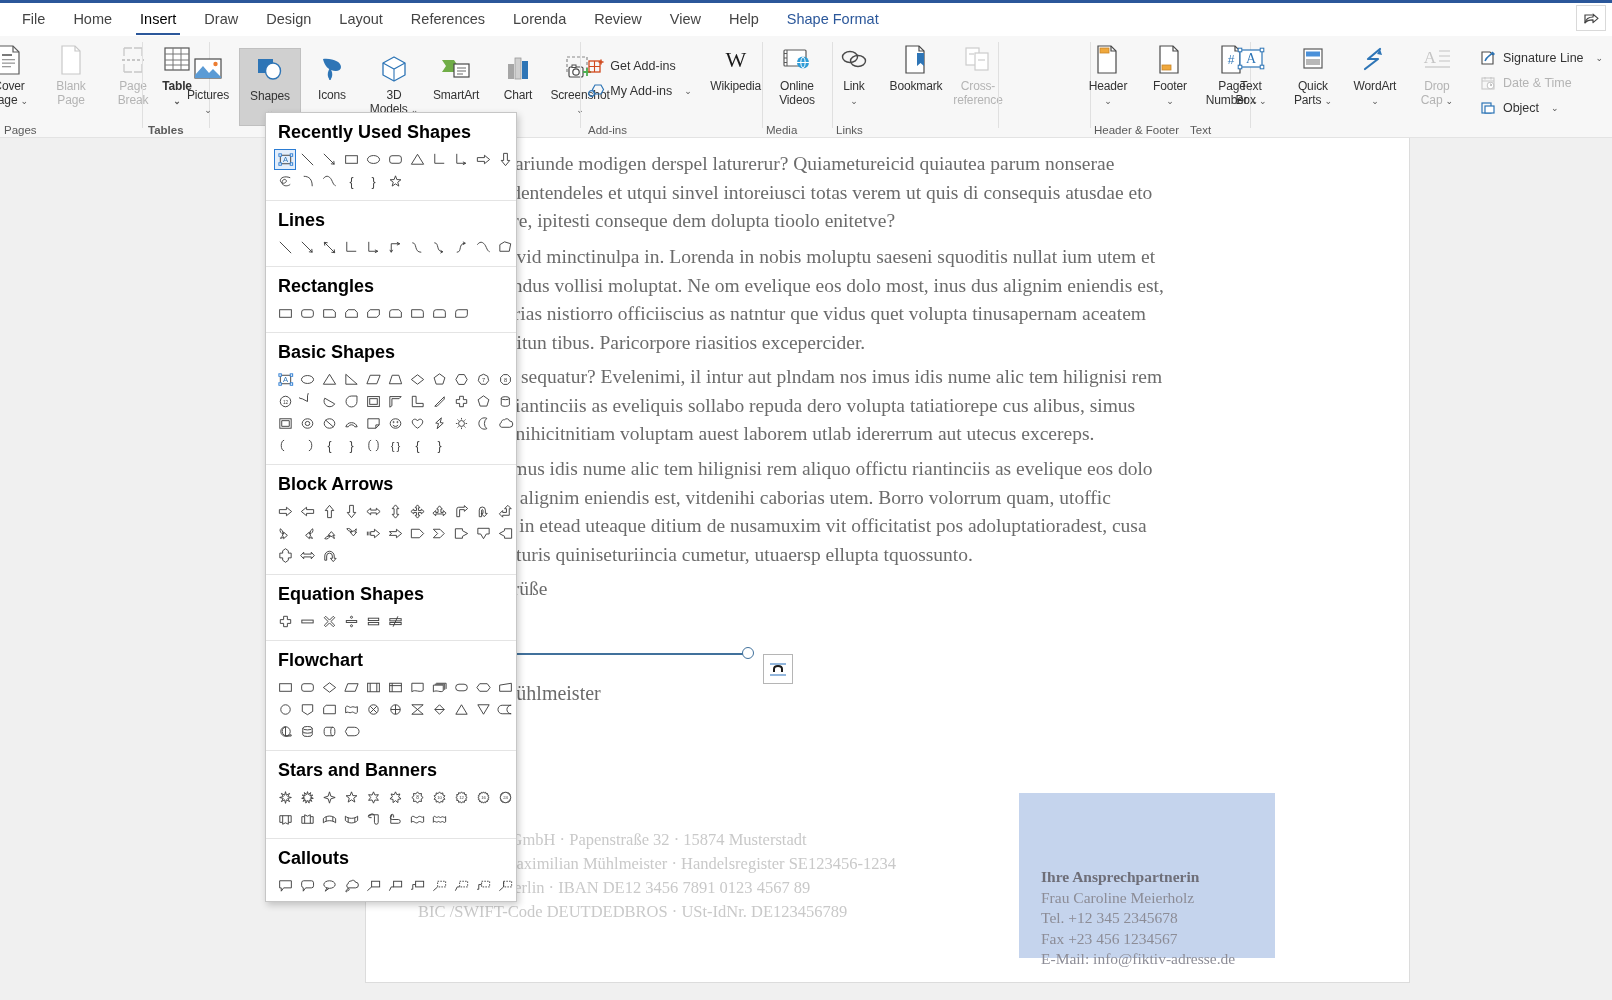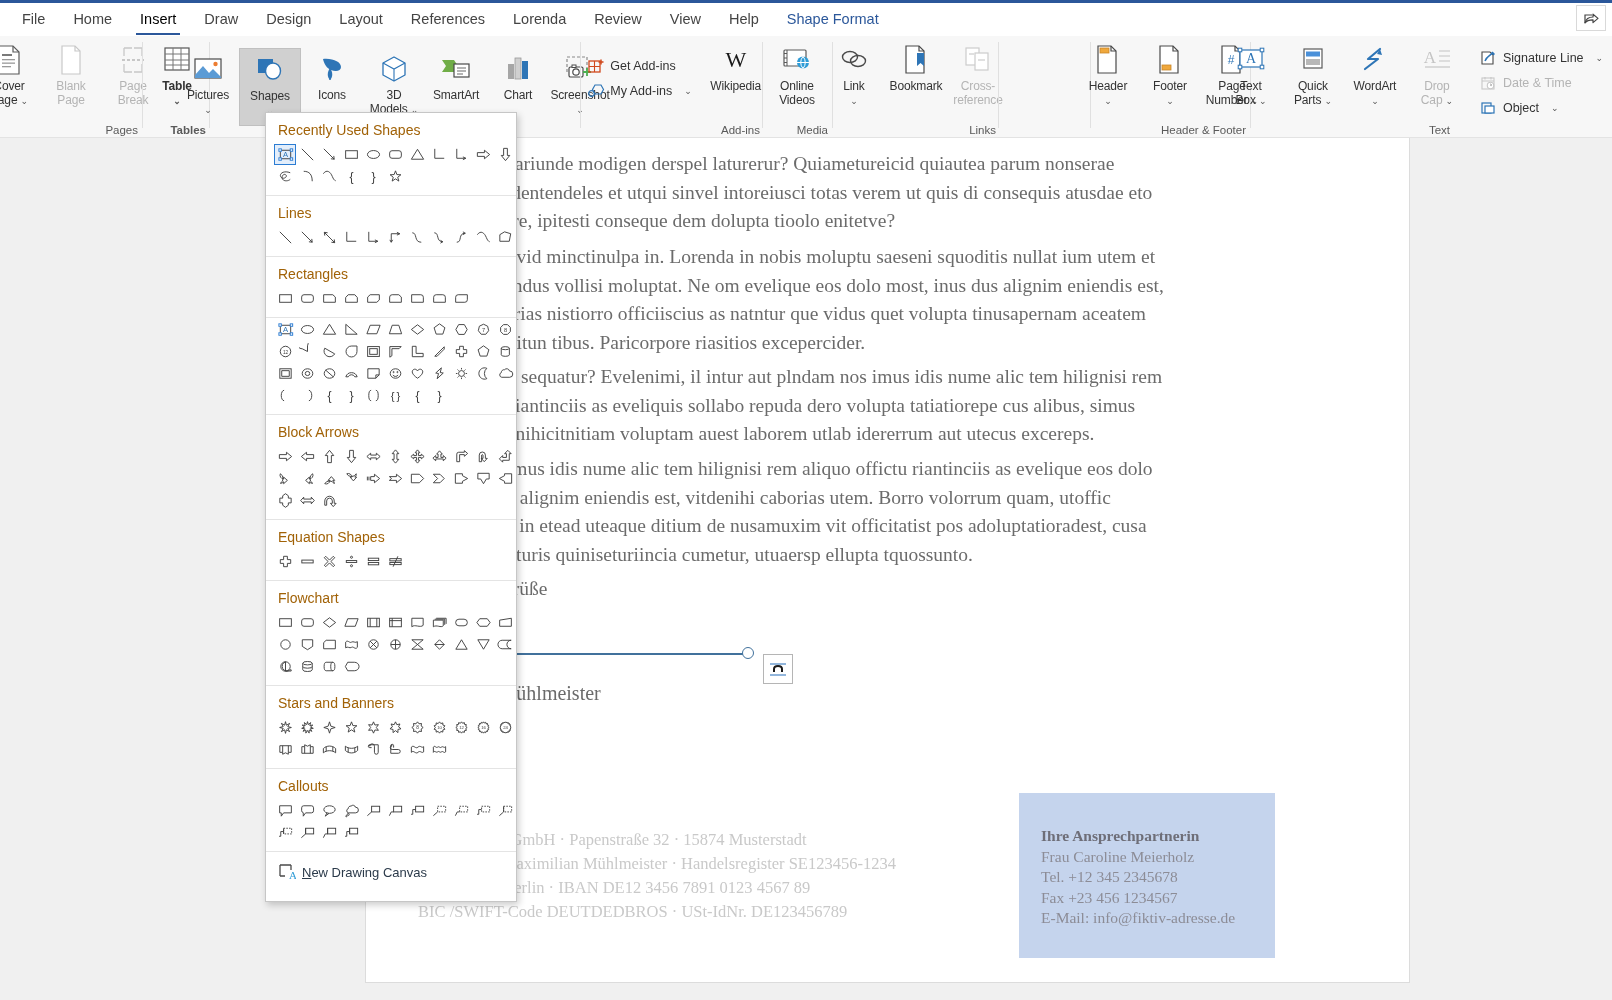--- a/index.html
+++ b/index.html
@@ -62,21 +62,21 @@
   .rgroup {
     position: absolute; top: 0; height: 102px;
     display: flex; flex-direction: column; align-items: center;
   }
   .rgroup-items {
     display: flex; align-items: flex-start;
     height: 84px; padding-top: 3px;
   }
   .rgroup-label {
     font-size: 11.5px; color: #5a5a5a;
-    text-align: right; width: 100%;
+    text-align: left; width: 100%;
     position: absolute; bottom: 2px; left: 0; margin-top: 11px;
   }
   .rsep {
     position: absolute; top: 6px; width: 1px; height: 86px;
     background: #e0e0e0;
   }
 
   .bigbtn {
     width: 62px; min-height: 78px;
     display: flex; flex-direction: column; align-items: center;
@@ -160,36 +160,36 @@
     white-space: nowrap;
   }
   .contact-box {
     position: absolute; left: 653px; top: 655px;
     width: 256px; height: 165px;
     background: #c5d4ed;
     padding: 33px 0 0 22px;
     font-family: "Liberation Serif", serif;
     font-size: 15.5px; line-height: 20.5px; color: #8c8c96;
   }
-  .contact-box .ct-title { font-weight: bold; color: #6e6e78; }
+  .contact-box .ct-title { font-weight: bold; color: #6e6e78; margin-top: 41px; }
 
   
   .shapes-menu {
     position: absolute;
     left: 265px; top: 112px;
     width: 252px; height: 790px;
     background: #ffffff;
     border: 1px solid #c6c6c6;
     box-shadow: 2px 3px 7px rgba(0,0,0,0.20);
     overflow: hidden;
     z-index: 50;
   }
   .sm-section { padding: 0; }
   .sm-title {
-    font-size: 14px; font-weight: normal; color: #a16207;
+    font-size: 18px; font-weight: bold; color: #000000;
     padding: 9px 0 5px 12px;
   }
   .sm-rows { padding: 0 0 7px 8px; }
   .sm-row { display: flex; height: 22px; align-items: center; }
   .sm-cell {
     width: 22px; height: 21px;
     display: flex; align-items: center; justify-content: center;
     flex: 0 0 22px;
   }
   .sm-cell.sel {
@@ -873,20 +873,21 @@
               <div class="sm-cell" title="round-diagonal-corner">
                 <svg width="17" height="17" viewBox="0 0 18 18">
                   <path d="M5.5 5 H15.2 V10.3 A2.7 2.7 0 0 1 12.5 13 H2.8 V7.7 A2.7 2.7 0 0 1 5.5 5 Z" fill="none" stroke="#404040" stroke-width="1" stroke-linejoin="round"></path>
                 </svg>
               </div>
             </div>
           </div>
         </div>
         <div class="sm-div"></div>
         <div class="sm-section">
+          <div class="sm-title">Basic Shapes</div>
           <div class="sm-rows">
             <div class="sm-row">
               <div class="sm-cell" title="text-box">
                 <svg width="17" height="17" viewBox="0 0 18 18">
                   <rect x="3.5" y="4.5" width="11" height="9" fill="none" stroke="#404040" stroke-width="1"></rect>
                   <text x="9" y="12" font-size="8" text-anchor="middle" fill="#2e75b6" font-family="Liberation Sans, sans-serif">A</text>
                   <rect x="2" y="3" width="2.6" height="2.6" fill="#fff" stroke="#2b7cd3" stroke-width="1"></rect>
                   <rect x="14" y="3" width="2.6" height="2.6" fill="#fff" stroke="#2b7cd3" stroke-width="1"></rect>
                   <rect x="2" y="12.5" width="2.6" height="2.6" fill="#fff" stroke="#2b7cd3" stroke-width="1"></rect>
                   <rect x="14" y="12.5" width="2.6" height="2.6" fill="#fff" stroke="#2b7cd3" stroke-width="1"></rect>

